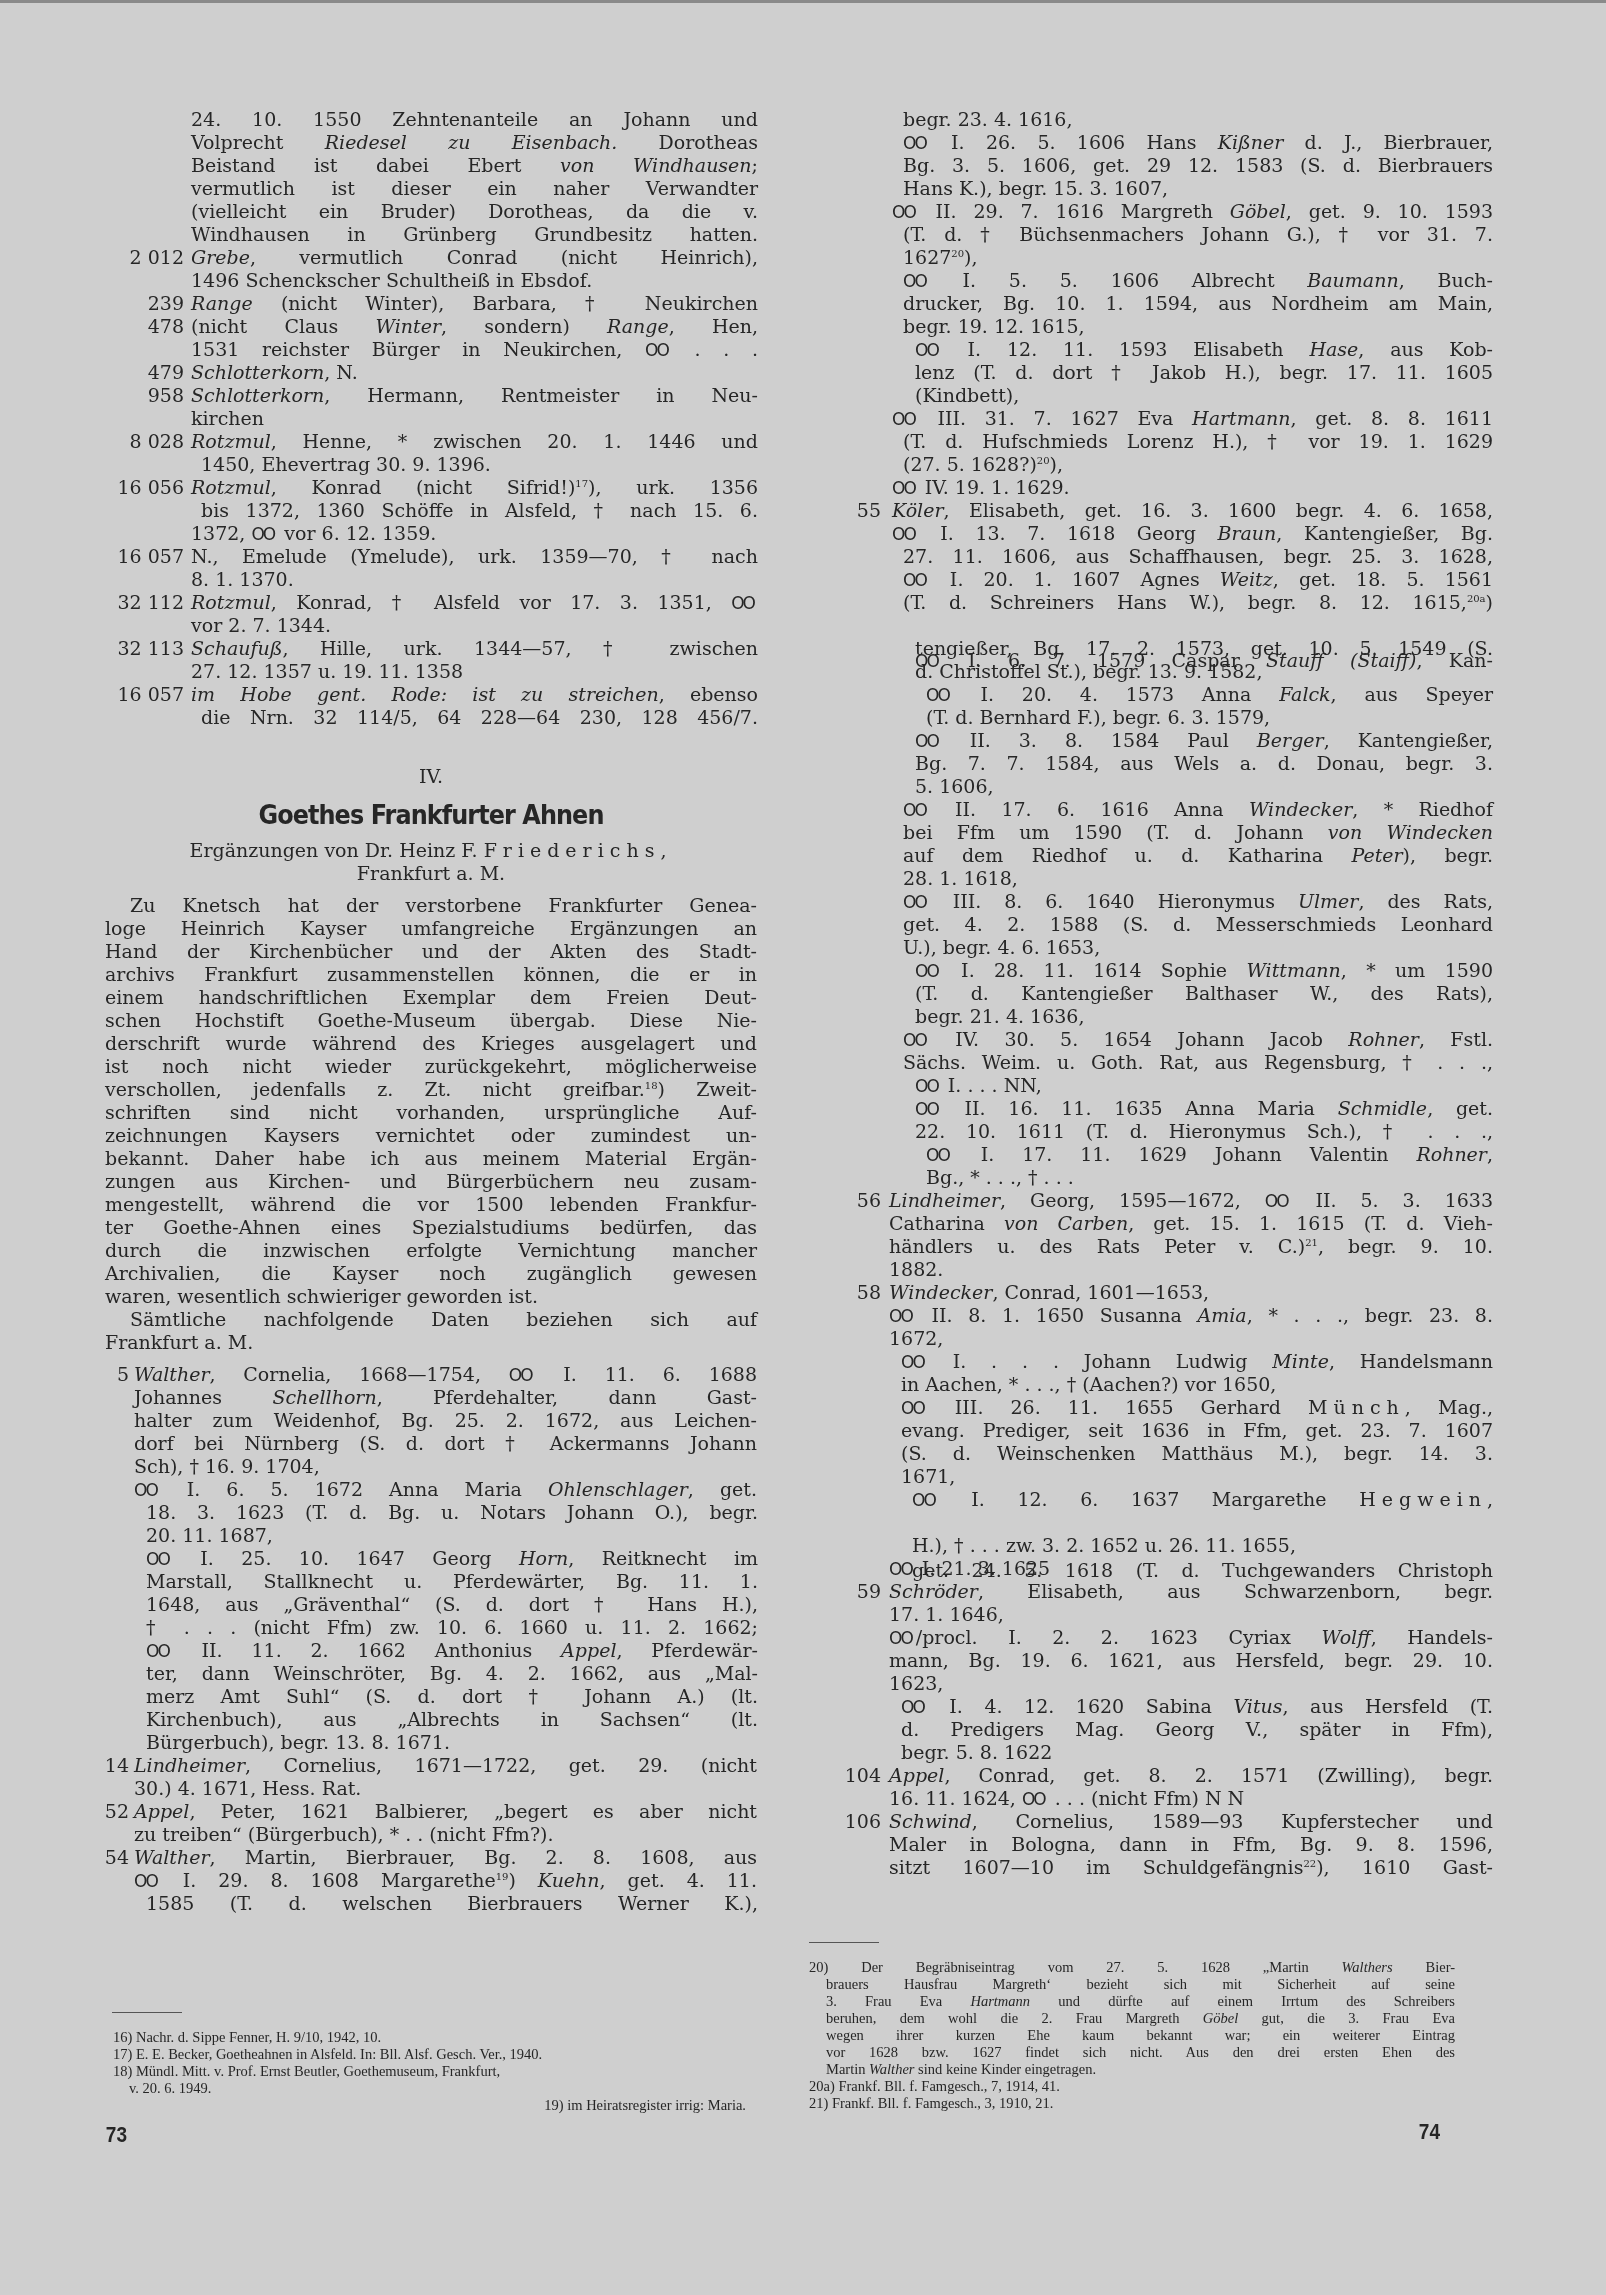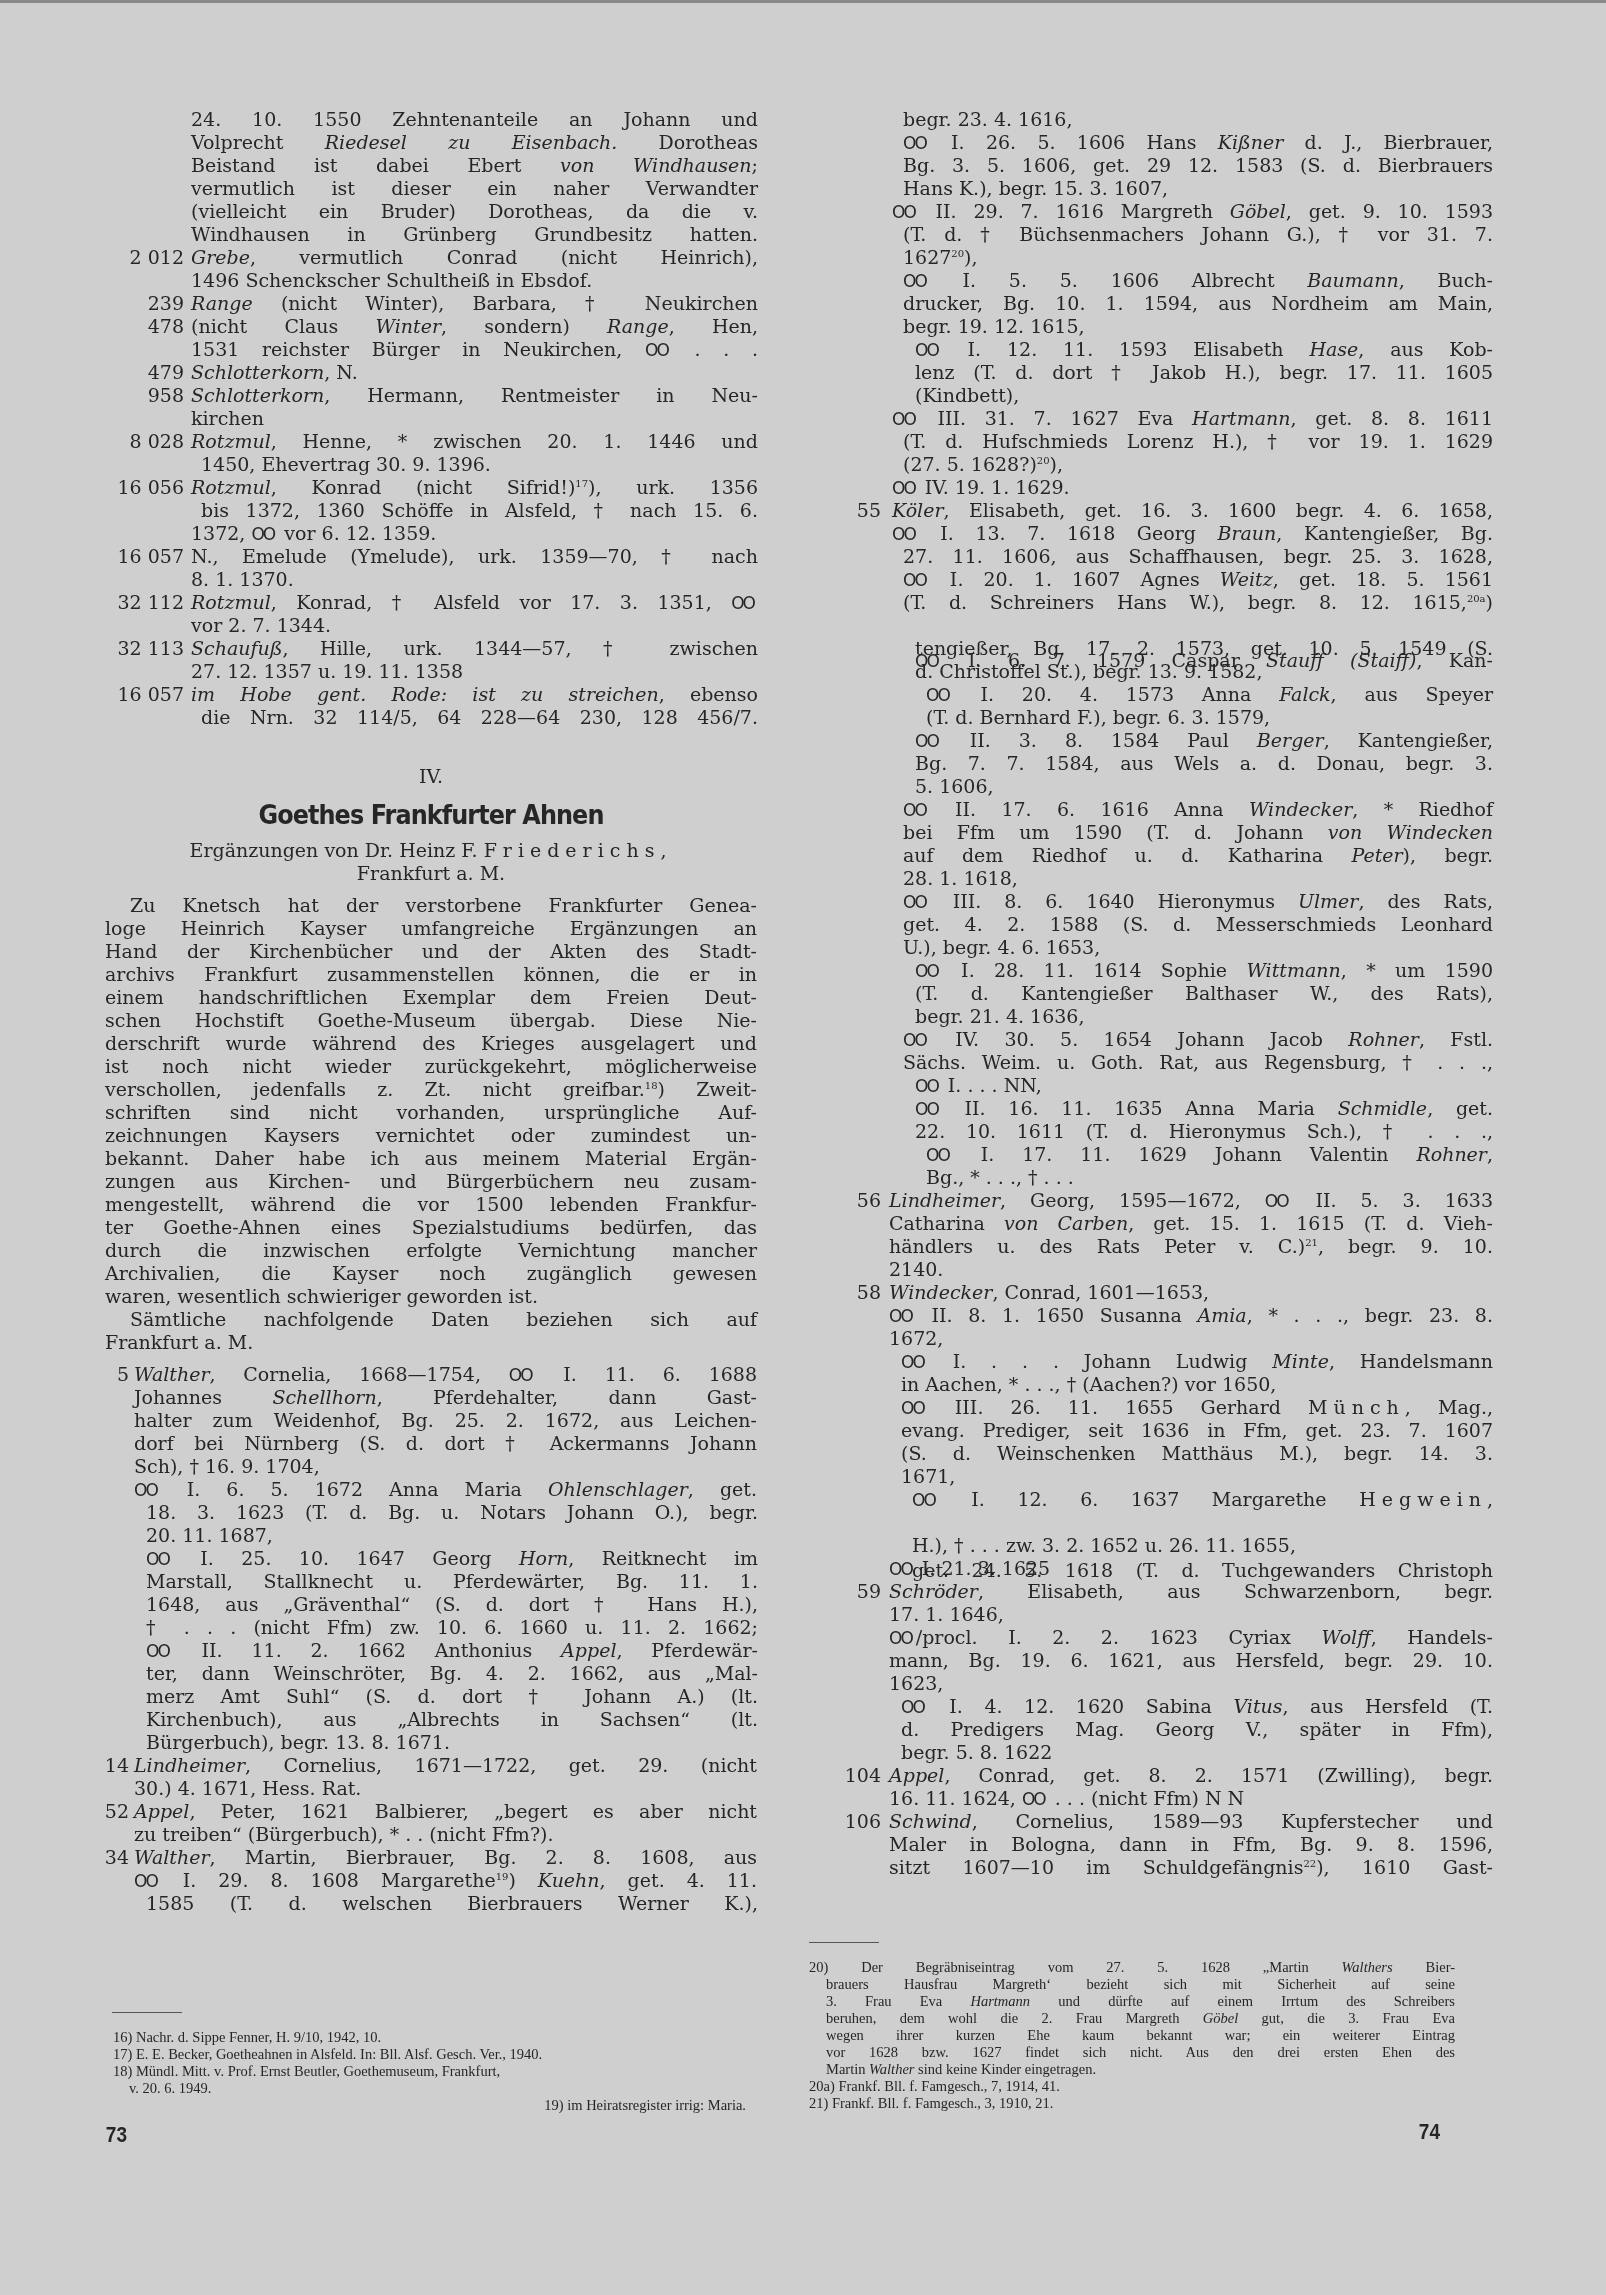--- a/index.html
+++ b/index.html
@@ -270,21 +270,21 @@
           <div style="position: absolute; left: 29px; width: 623px;">30.) 4. 1671, Hess. Rat.</div>
         </div>
         <div class="line">
           <span class="num" style="left: -55px;">52</span>
           <div style="position: absolute; left: 29px; width: 623px; text-align: justify; text-align-last: justify;"><i>Appel</i>, Peter, 1621 Balbierer, „begert es aber nicht</div>
         </div>
         <div class="line">
           <div style="position: absolute; left: 29px; width: 623px;">zu treiben“ (Bürgerbuch), * . . (nicht Ffm?).</div>
         </div>
         <div class="line">
-          <span class="num" style="left: -55px;">34</span>
+          <span class="num" style="left: -55px;">54</span>
           <div style="position: absolute; left: 29px; width: 623px; text-align: justify; text-align-last: justify;"><i>Walther</i>, Martin, Bierbrauer, Bg. 2. 8. 1608, aus</div>
         </div>
         <div class="line">
           <div style="position: absolute; left: 29px; width: 623px; text-align: justify; text-align-last: justify;"><span class="mk">OO</span> I. 29. 8. 1608 Margarethe<sup>19</sup>) <i>Kuehn</i>, get. 4. 11.</div>
         </div>
         <div class="line">
           <div style="position: absolute; left: 41px; width: 612px; text-align: justify; text-align-last: justify;">1585 (T. d. welschen Bierbrauers Werner K.),</div>
         </div>
       </div>
   </div>
@@ -446,21 +446,21 @@
         <span class="num" style="left: -32px;">56</span>
         <div style="position: absolute; left: 55px; width: 604px; text-align: justify; text-align-last: justify;"><i>Lindheimer</i>, Georg, 1595—1672, <span class="mk">OO</span> II. 5. 3. 1633</div>
       </div>
       <div class="line">
         <div style="position: absolute; left: 55px; width: 604px; text-align: justify; text-align-last: justify;">Catharina <i>von Carben</i>, get. 15. 1. 1615 (T. d. Vieh-</div>
       </div>
       <div class="line">
         <div style="position: absolute; left: 55px; width: 604px; text-align: justify; text-align-last: justify;">händlers u. des Rats Peter v. C.)<sup>21</sup>, begr. 9. 10.</div>
       </div>
       <div class="line">
-        <div style="position: absolute; left: 55px; width: 604px;">2140.</div>
+        <div style="position: absolute; left: 55px; width: 604px;">1882.</div>
       </div>
       <div class="line">
         <span class="num" style="left: -32px;">58</span>
         <div style="position: absolute; left: 55px; width: 604px;"><i>Windecker</i>, Conrad, 1601—1653,</div>
       </div>
       <div class="line">
         <div style="position: absolute; left: 55px; width: 604px; text-align: justify; text-align-last: justify;"><span class="mk">OO</span> II. 8. 1. 1650 Susanna <i>Amia</i>, * . . ., begr. 23. 8.</div>
       </div>
       <div class="line">
         <div style="position: absolute; left: 55px; width: 604px;">1672,</div>

